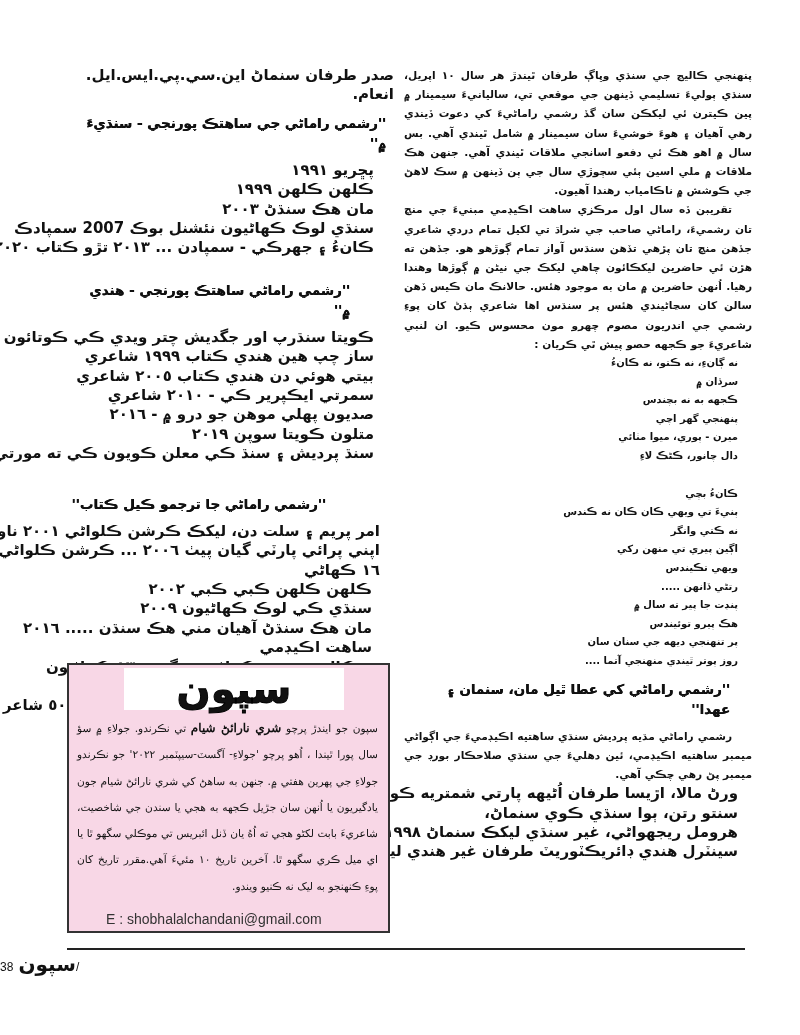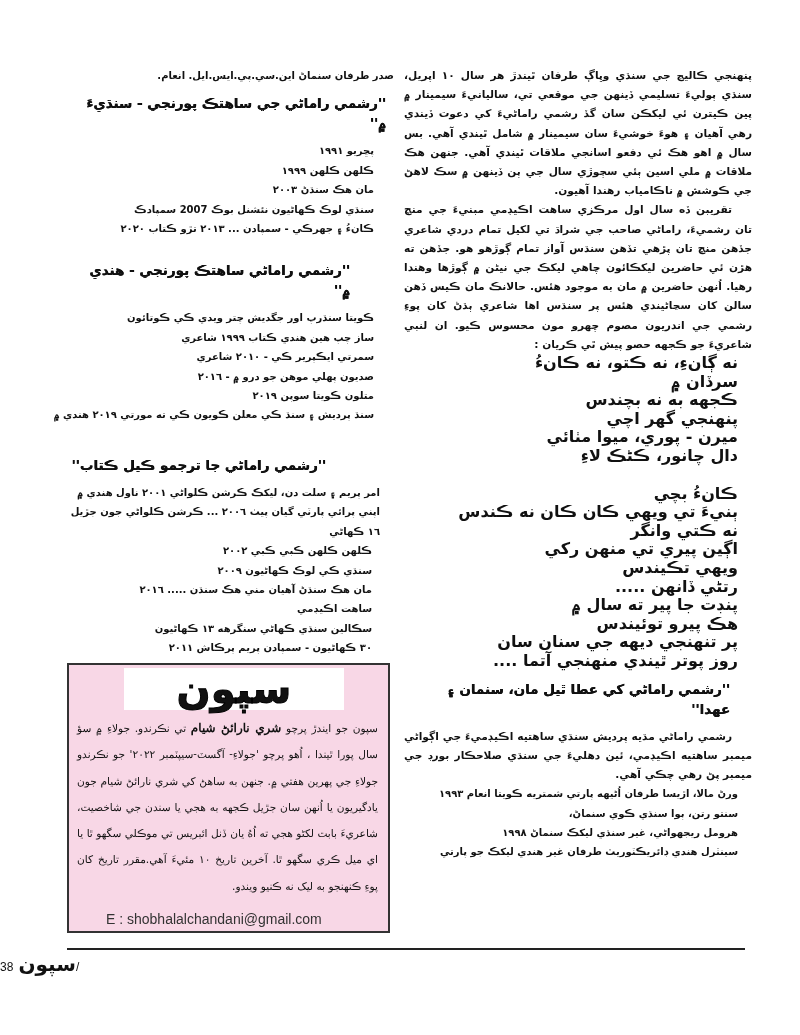--- a/index.html
+++ b/index.html
@@ -5,24 +5,24 @@
   html, body { margin:0; padding:0; }
   body {
     width:800px; height:1035px; background:#ffffff; position:relative; overflow:hidden;
     font-family:"DejaVu Sans", sans-serif; color:#111;
   }
   .col { position:absolute; direction:rtl; text-align:right; }
   .right-col { left:404px; top:66px; width:348px; }
   .left-col { left:62px; top:66px; width:332px; }
   .para { font-size:10.6px; font-weight:bold; line-height:19.2px; text-align:justify; text-align-last:right; margin:0; }
   .para.indent { text-indent:20px; }
-  .poem { font-size:16px; font-weight:bold; line-height:18.6px; margin:0; padding-right:0; }
+  .poem { font-size:10px; font-weight:bold; line-height:18.6px; margin:0; padding-right:0; }
   .poem div { white-space:nowrap; }
   .heading { font-size:13.5px; font-weight:bold; line-height:20px; margin:8px; letter-spacing:0.5px; text-shadow:0.4px 0 0 #000; }
-  .list { font-size:10px; font-weight:bold; line-height:19.4px; margin:0; }
+  .list { font-size:15px; font-weight:bold; line-height:19.4px; margin:0; }
   .list div { white-space:nowrap; }
   .blank { height:19px; }
   .pinkbox {
     position:absolute; left:67px; top:663px; width:323px; height:270px;
     background:#f8d7e6; border:2px solid #333; box-sizing:border-box;
   }
   .logo {
     position:absolute; left:55px; top:3px; width:220px; height:42px; background:#fff;
     display:flex; align-items:center; justify-content:center;
   }
@@ -91,20 +91,21 @@
     <div>ڪلهن ڪلهن ١٩٩٩</div>
     <div>مان هڪ سنڌڻ ٢٠٠٣</div>
     <div>سنڌي لوڪ ڪهاڻيون نئشنل بوڪ 2007 سمپادڪ</div>
     <div>ڪانءُ ۽ جهرڪي - سمپادن ... ٢٠١٣ تڙو ڪتاب ٢٠٢٠</div>
   </div>
   <div style="height:14px"></div>
   <p class="heading" style="padding-right:36px;">''رشمي راماڻي ساهتڪ پورنجي - هندي ۾''</p>
   <div class="list" style="padding-right:20px;">
     <div>ڪويتا سنڌرپ اور جگديش چتر ويدي ڪي ڪوتائون</div>
     <div>ساز چپ هين هندي ڪتاب ١٩٩٩ شاعري</div>
+    <div>بيتي هوئي دن هندي ڪتاب ٢٠٠٥ شاعري</div>
     <div>سمرتي ايڪپرير ڪي - ٢٠١٠ شاعري</div>
     <div>صديون پهلي موهن جو درو ۾ - ٢٠١٦</div>
     <div>متلون ڪويتا سوپن ٢٠١٩</div>
     <div>سنڌ پرديش ۽ سنڌ ڪي معلن ڪويون ڪي ته مورتي ٢٠١٩ هندي ۾</div>
   </div>
   <div style="height:22px"></div>
   <p class="heading" style="padding-right:60px;">''رشمي راماڻي جا ترجمو ڪيل ڪتاب''</p>
   <div class="list" style="padding-right:14px;">
     <div>امر پريم ۽ سلت دن، ليکڪ ڪرشن ڪلواڻي ٢٠٠١ ناول هندي ۾</div>
     <div>اپني پرائي پارٽي گيان پيٺ ٢٠٠٦ ... ڪرشن ڪلواڻي جون جڙيل</div>

